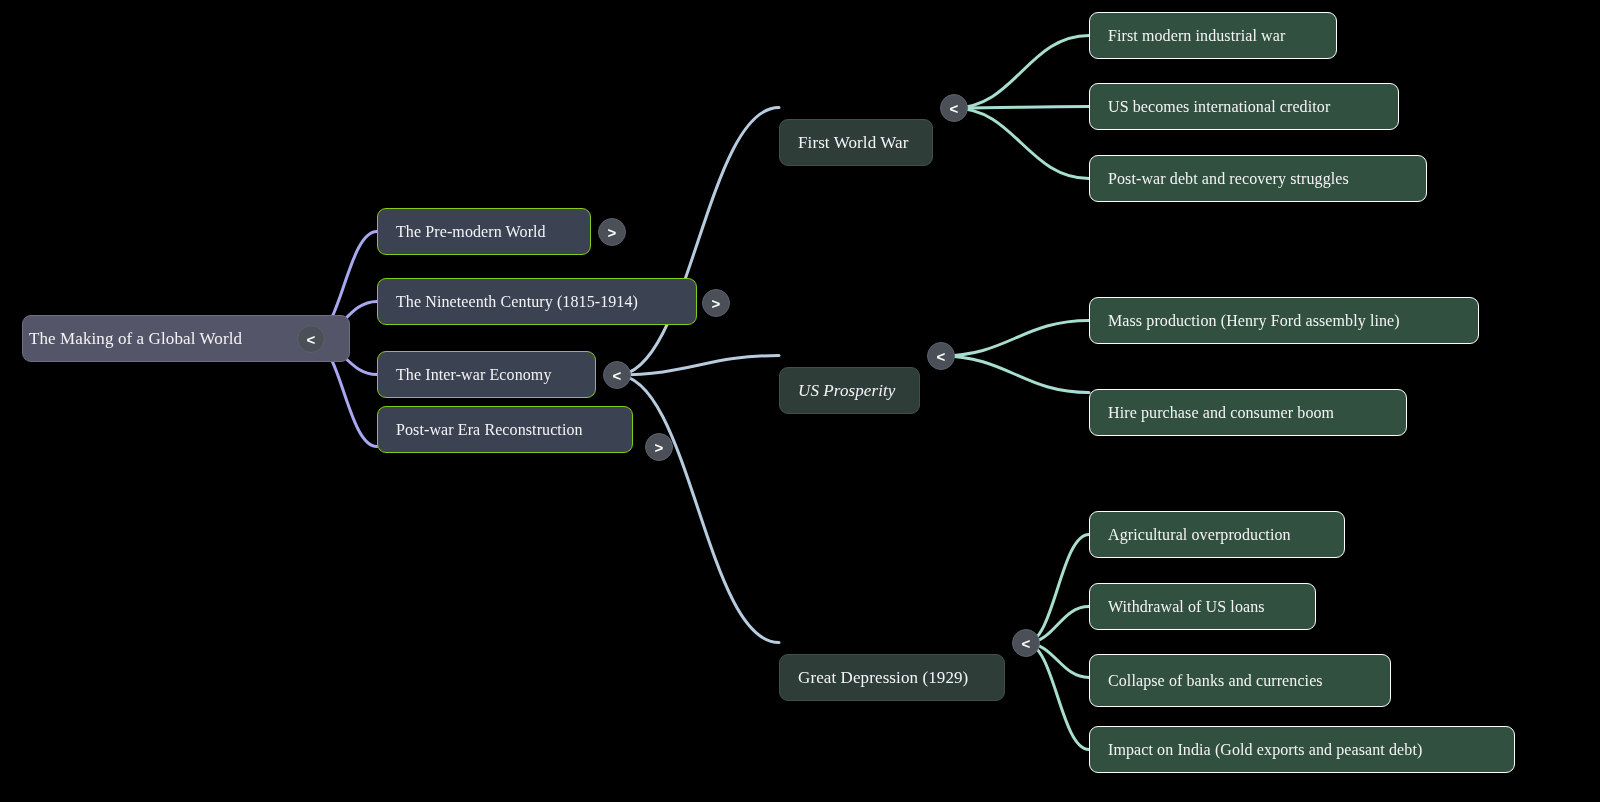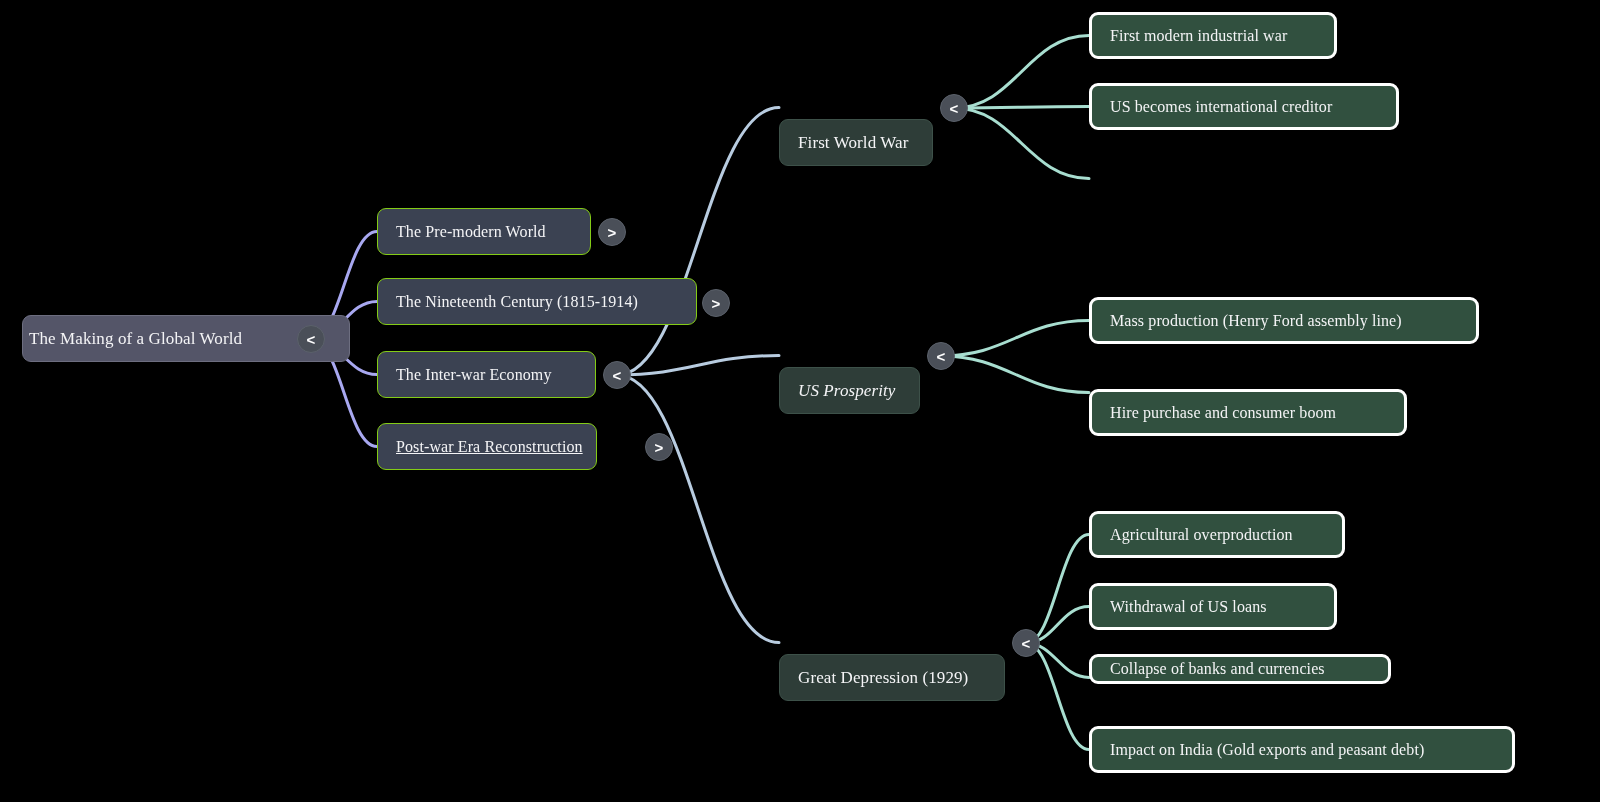--- a/index.html
+++ b/index.html
@@ -47,21 +47,21 @@
   
   .d2 {
     background:#2e3d38;
     border:1px solid #3d5149;
     font-size:17px;
     margin-top:35px;
   }
   
   .d3 {
     background:#31503f;
-    border:3px solid #ffffff;
+    border:1px solid #ffffff;
     font-size:16px;
   }
 
   .toggle {
     position:absolute;
     width:28px; height:28px;
     border-radius:50%;
     background:#4a4f58;
     border:1px solid #5b616b;
     color:#ffffff;
@@ -117,43 +117,46 @@
     <div class="node d2" style="left: 779px; top: 84px; width: 154px; height: 47px;">
       <span class="node-label">First World War</span>
     </div>
     <div class="toggle" style="left: 940px; top: 94px;">&lt;</div>
     <div class="node d3" style="left: 1089px; top: 12px; width: 248px; height: 47px;">
       <span class="node-label">First modern industrial war</span>
     </div>
     <div class="node d3" style="left: 1089px; top: 83px; width: 310px; height: 47px;">
       <span class="node-label">US becomes international creditor</span>
     </div>
+    <div class="node d3" style="left: 1089px; top: 155px; width: 338px; height: 47px;">
+      <span class="node-label">Post-war debt and recovery struggles</span>
+    </div>
     <div class="node d2" style="left: 779px; top: 332px; width: 141px; height: 47px; font-style: italic;">
       <span class="node-label">US Prosperity</span>
     </div>
     <div class="toggle" style="left: 927px; top: 342px;">&lt;</div>
     <div class="node d3" style="left: 1089px; top: 297px; width: 390px; height: 47px;">
       <span class="node-label">Mass production (Henry Ford assembly line)</span>
     </div>
     <div class="node d3" style="left: 1089px; top: 369px; width: 318px; height: 47px; margin-top: 20px;">
       <span class="node-label">Hire purchase and consumer boom</span>
     </div>
     <div class="node d2" style="left: 779px; top: 619px; width: 226px; height: 47px;">
       <span class="node-label">Great Depression (1929)</span>
     </div>
     <div class="toggle" style="left: 1012px; top: 629px;">&lt;</div>
     <div class="node d3" style="left: 1089px; top: 511px; width: 256px; height: 47px;">
       <span class="node-label">Agricultural overproduction</span>
     </div>
-    <div class="node d3" style="left: 1089px; top: 583px; width: 248px; height: 47px;">
+    <div class="node d3" style="left: 1089px; top: 583px; width: 227px; height: 47px;">
       <span class="node-label">Withdrawal of US loans</span>
     </div>
-    <div class="node d3" style="left: 1089px; top: 654px; width: 302px; height: 30px;">
+    <div class="node d3" style="left: 1089px; top: 654px; width: 302px; height: 53px;">
       <span class="node-label">Collapse of banks and currencies</span>
     </div>
     <div class="node d3" style="left: 1089px; top: 726px; width: 426px; height: 47px;">
       <span class="node-label">Impact on India (Gold exports and peasant debt)</span>
     </div>
-    <div class="node d1" style="left: 377px; top: 423px; width: 220px; height: 47px; text-decoration: underline;">
+    <div class="node d1" style="left: 377px; top: 406px; width: 256px; height: 47px;">
       <span class="node-label">Post-war Era Reconstruction</span>
     </div>
     <div class="toggle" style="left: 645px; top: 433px;">&gt;</div>
   </div>
 
 </body></html>

